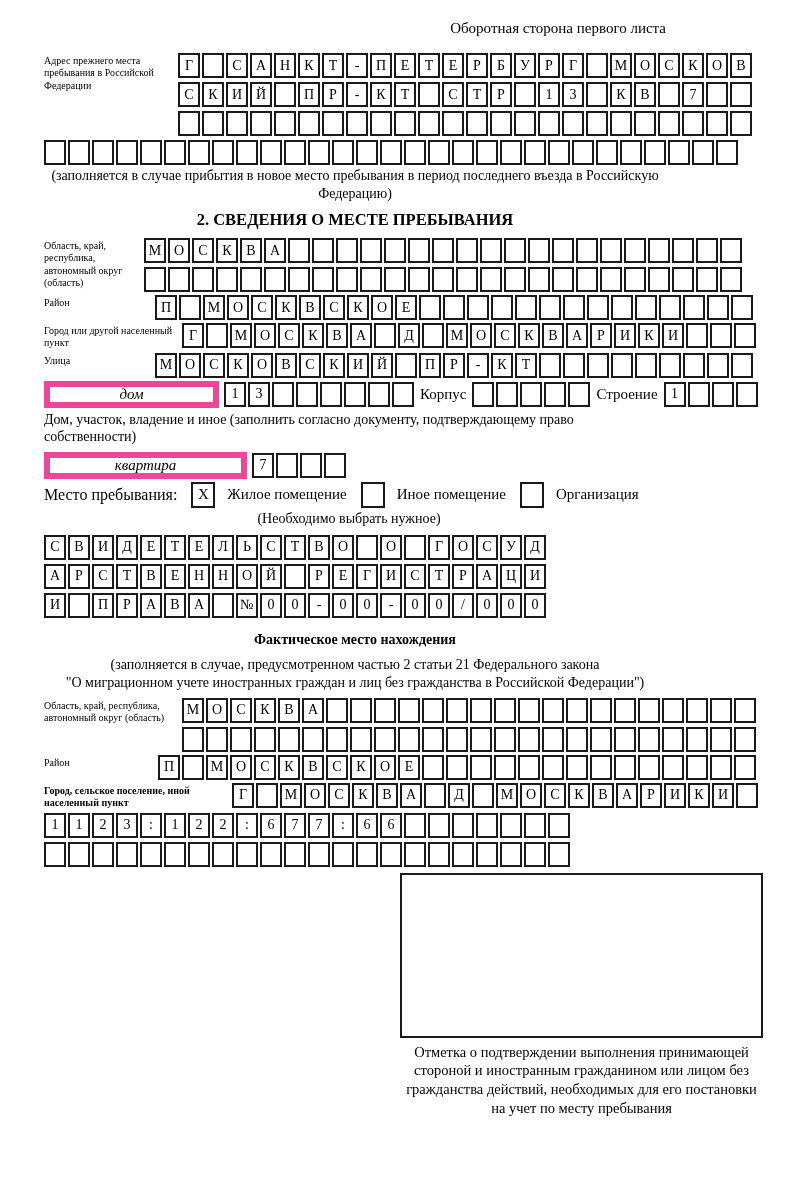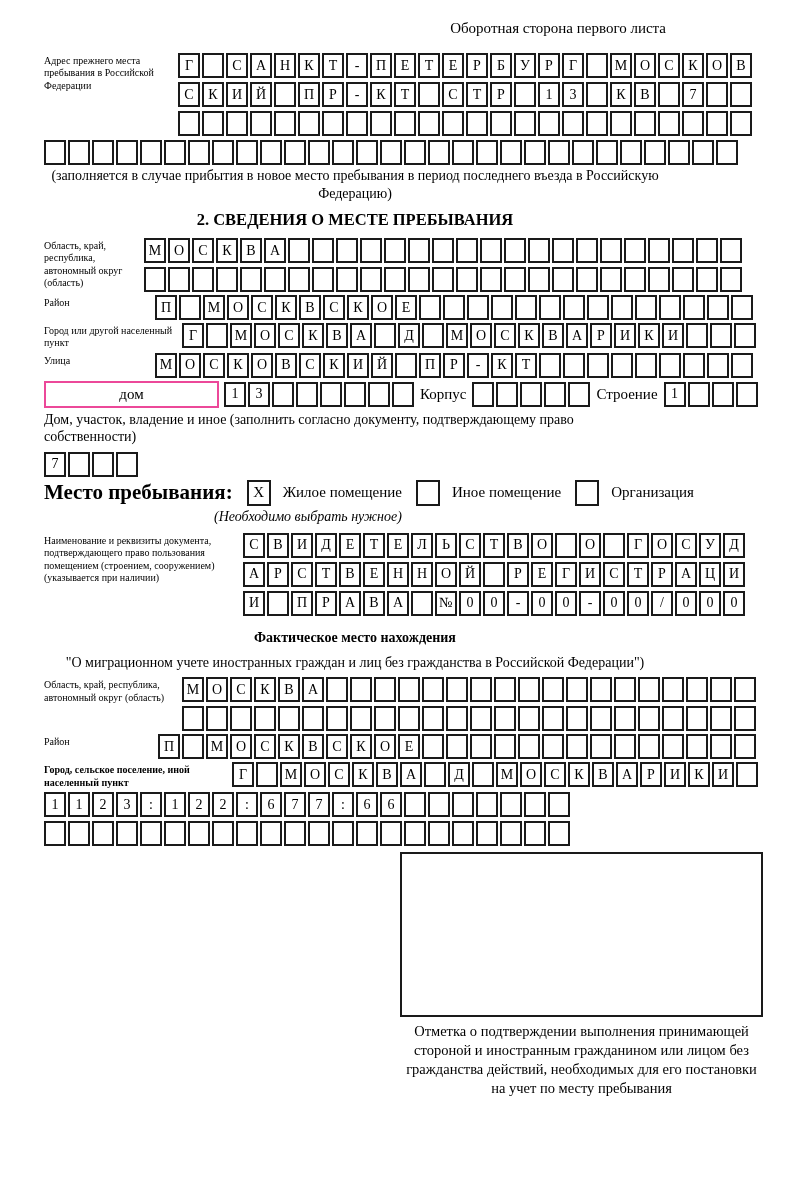--- a/index.html
+++ b/index.html
@@ -19,31 +19,31 @@
   .cell{
     box-sizing:border-box;flex:none;width:22px;height:25px;border:2px solid #1a1a1a;
     display:flex;align-items:center;justify-content:center;
     font-size:14px;line-height:1;background:#fff;
   }
   .note{font-size:14px;line-height:1.25;margin:2px 0 6px;}
   .center{text-align:center;}
   .sect-title{text-align:center;font-weight:bold;font-size:16.5px;margin:8px 0 8px;}
   .sub-title{text-align:center;font-weight:bold;font-size:14px;margin:14px 0 8px;}
   .named-box{
-    box-sizing:border-box;flex:none;border:2px solid #ec4899;height:27px;
-    display:flex;align-items:center;justify-content:center;font-size:15px;margin-right:5px;background:#fff;
+    box-sizing:border-box;flex:none;border:6px solid #ec4899;height:27px;
+    display:flex;align-items:center;justify-content:center;font-size:15px;margin-right:5px;background:#fff;font-style:italic;
   }
   .inline-label{flex:none;font-size:15px;margin:0 6px;}
   .checkbox{
     box-sizing:border-box;flex:none;width:24px;height:26px;border:2px solid #1a1a1a;
     display:flex;align-items:center;justify-content:center;font-size:15px;margin:0 12px 0 14px;background:#fff;
   }
-  .stay-label{flex:none;font-size:21px;font-weight:bold;}
+  .stay-label{flex:none;font-size:16px;}
   .opt-label{flex:none;font-size:15px;}
-  .stay-note{font-size:14px;margin:1px 0 8px 170px;width:270px;text-align:left;font-style:italic;}
+  .stay-note{font-size:14px;margin:1px 0 8px 170px;width:270px;text-align:center;}
   .stamp-wrap{margin-left:356px;width:363px;margin-top:6px;}
   .stamp-box{box-sizing:border-box;width:363px;height:165px;border:2px solid #1a1a1a;background:#fff;}
   .stamp-caption{font-size:14.5px;line-height:1.3;text-align:center;margin-top:5px;}
   .mt4{margin-top:4px;}
 </style>
 </head>
 <body>
 
 <div class="page">
 
@@ -343,41 +343,41 @@
     <div class="cells">
         <span class="cell">1</span>
         <span class="cell"></span>
         <span class="cell"></span>
         <span class="cell"></span>
       </div>
   </div>
   <div class="note">Дом, участок, владение и иное (заполнить согласно документу, подтверждающему право собственности)</div>
 
   <div class="frow vcenter">
+    <div class="named-box" style="width:203px">квартира</div>
     <div class="cells">
         <span class="cell">7</span>
         <span class="cell"></span>
         <span class="cell"></span>
         <span class="cell"></span>
       </div>
   </div>
 
   <div class="frow vcenter">
     <div class="stay-label">Место пребывания:</div>
     <span class="checkbox">X</span>
     <span class="opt-label">Жилое помещение</span>
     <span class="checkbox"></span>
     <span class="opt-label">Иное помещение</span>
     <span class="checkbox"></span>
     <span class="opt-label">Организация</span>
   </div>
   <div class="stay-note">(Необходимо выбрать нужное)</div>
 
   <div class="frow">
-    <div class="label w199">Наименование и реквизиты документа, подтверждающего право пользования помещением (строением, сооружением) (указывается при наличии)</div>
     <div class="cellrows">
       <div class="cells">
           <span class="cell">С</span>
           <span class="cell">В</span>
           <span class="cell">И</span>
           <span class="cell">Д</span>
           <span class="cell">Е</span>
           <span class="cell">Т</span>
           <span class="cell">Е</span>
           <span class="cell">Л</span>
@@ -438,20 +438,21 @@
           <span class="cell">0</span>
           <span class="cell">/</span>
           <span class="cell">0</span>
           <span class="cell">0</span>
           <span class="cell">0</span>
         </div>
     </div>
   </div>
 
   <div class="sub-title">Фактическое место нахождения</div>
+  <div class="note center" style="margin-bottom:0">(заполняется в случае, предусмотренном частью 2 статьи 21 Федерального закона</div>
   <div class="note center" style="margin-top:1px">"О миграционном учете иностранных граждан и лиц без гражданства в Российской Федерации")</div>
 
   <div class="frow">
     <div class="label w138">Область, край, республика, автономный округ (область)</div>
     <div class="cellrows">
       <div class="cells">
           <span class="cell">М</span>
           <span class="cell">О</span>
           <span class="cell">С</span>
           <span class="cell">К</span>

